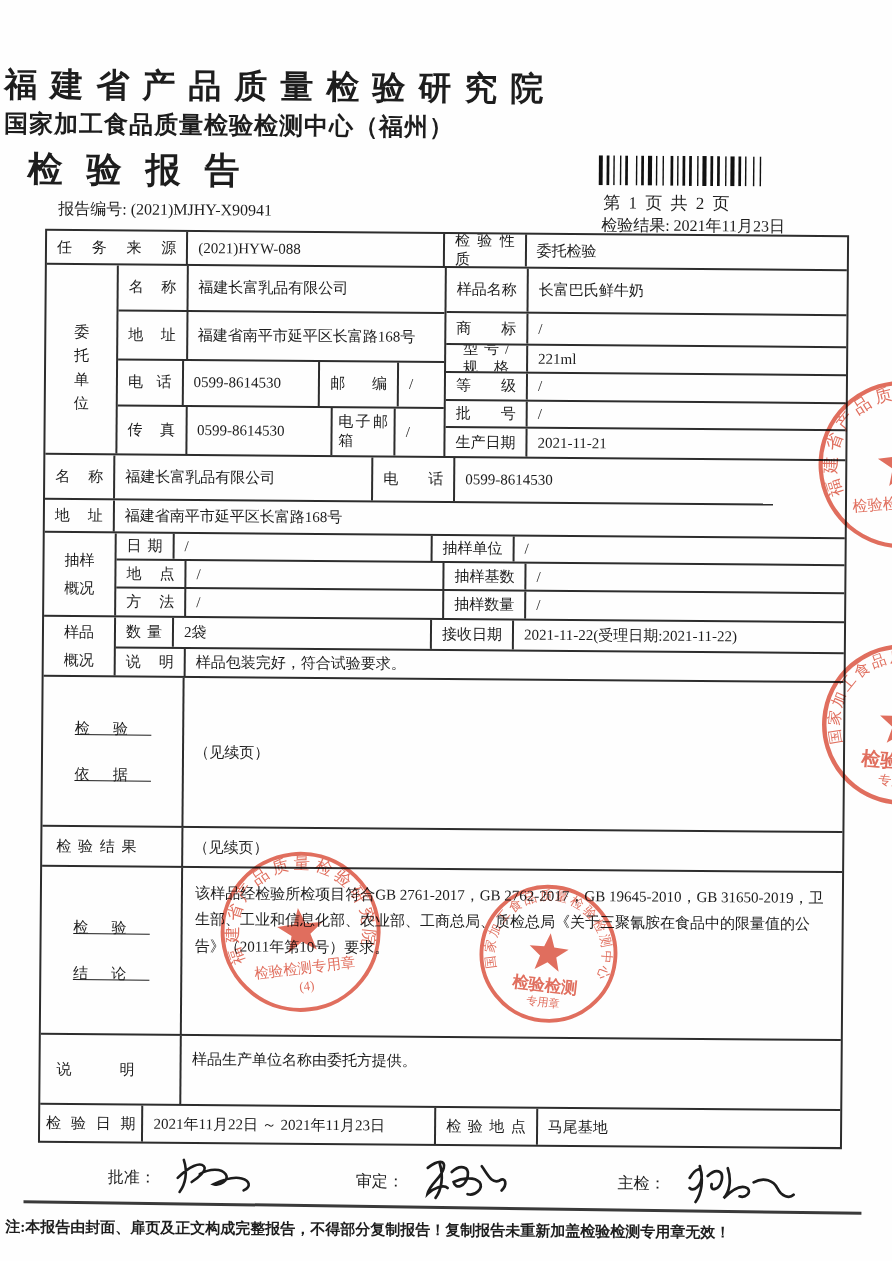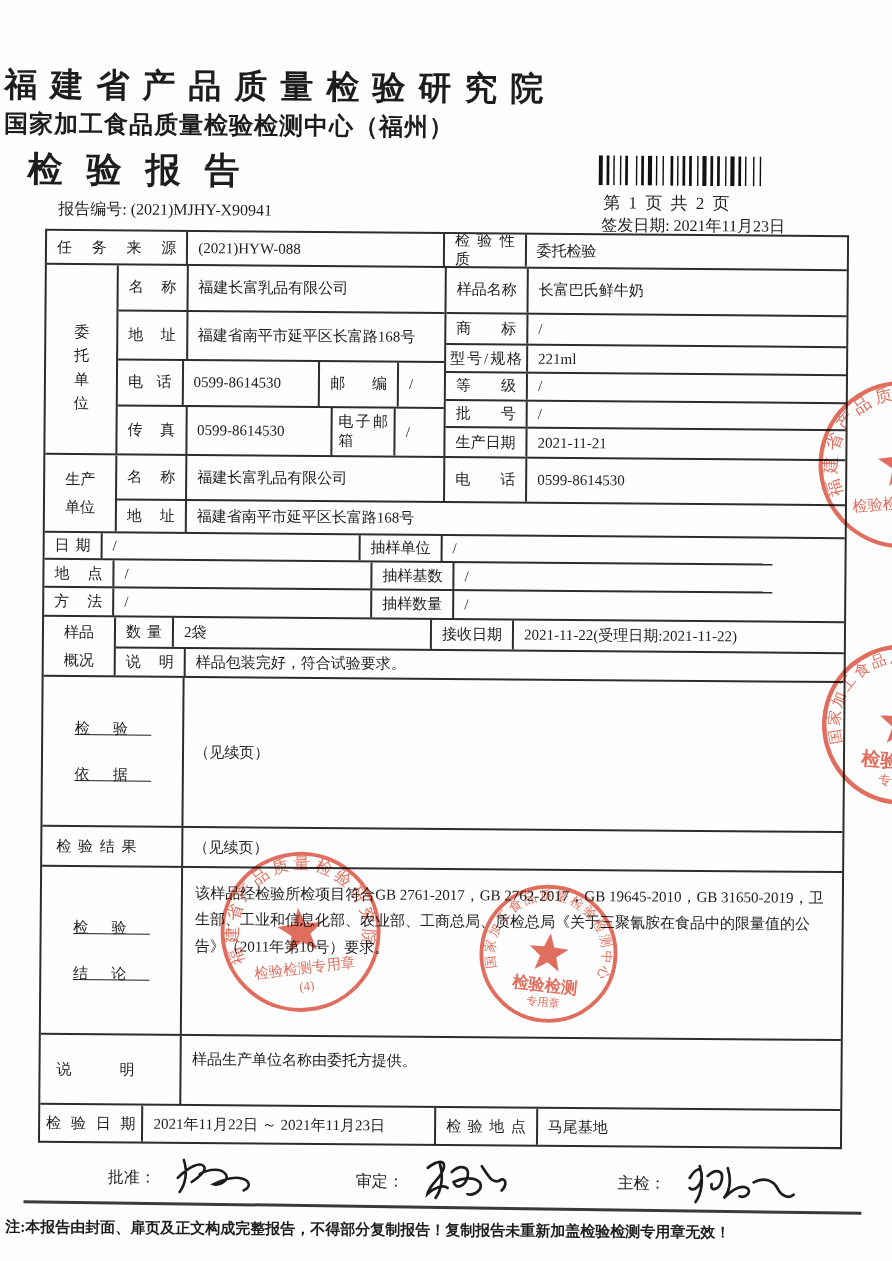--- a/index.html
+++ b/index.html
@@ -83,21 +83,21 @@
         <rect x="154.4" y="0" width="1.4" height="30"></rect>
         <rect x="161.1" y="0" width="1.4" height="30"></rect>
       </svg>
 
   <div class="pageinfo">第 1 页  共 2 页</div>
   <div class="repno">
     <span>报告编号:</span>
     <span>(2021)MJHY-X90941</span>
   </div>
   <div class="issue">
-    <span>签发日期:</span>
+    <span>检验结果:</span>
     <span>2021年11月23日</span>
   </div>
 
   <div class="tbl">
 
     <div class="band" style="height:34px">
       <div class="cell" style="width:142px">
             <span class="lbl">任务来源</span>
           </div>
       <div class="cell" style="width:258px">
@@ -173,21 +173,21 @@
         <div class="row" style="height:32px">
           <div class="cell" style="width:82px">
                 <span class="lbl">商标</span>
               </div>
           <div class="cell last" style="width:318px">
                 <span class="val">/</span>
               </div>
         </div>
         <div class="row" style="height:28px">
           <div class="cell" style="width:82px">
-                <span class="lbl" style="padding:0 4px">型号/规格</span>
+                <span class="lbl" style="padding:0 17px">型号/规格</span>
               </div>
           <div class="cell last" style="width:318px">
                 <span class="val">221ml</span>
               </div>
         </div>
         <div class="row" style="height:28px">
           <div class="cell" style="width:82px">
                 <span class="lbl">等级</span>
               </div>
           <div class="cell last" style="width:318px">
@@ -207,23 +207,20 @@
                 <span class="lbl">生产日期</span>
               </div>
           <div class="cell last" style="width:318px">
                 <span class="val">2021-11-21</span>
               </div>
         </div>
       </div>
     </div>
 
     <div class="band" style="height:78px">
-      <div class="cell" style="width:72px">
-            <span class="lbl2x2">生产单位</span>
-          </div>
       <div class="vstack" style="width:728px">
         <div class="row" style="height:46px">
           <div class="cell" style="width:70px">
                 <span class="lbl">名称</span>
               </div>
           <div class="cell" style="width:258px">
                 <span class="val">福建长富乳品有限公司</span>
               </div>
           <div class="cell" style="width:82px">
                 <span class="lbl">电话</span>
@@ -237,20 +234,23 @@
                 <span class="lbl">地址</span>
               </div>
           <div class="cell last" style="width:658px">
                 <span class="val">福建省南平市延平区长富路168号</span>
               </div>
         </div>
       </div>
     </div>
 
     <div class="band" style="height:84px">
+      <div class="cell" style="width:72px">
+            <span class="lbl2x2">抽样概况</span>
+          </div>
       <div class="vstack" style="width:728px">
         <div class="row" style="height:28px">
           <div class="cell" style="width:58px">
                 <span class="lbl">日期</span>
               </div>
           <div class="cell" style="width:258px">
                 <span class="val">/</span>
               </div>
           <div class="cell" style="width:82px">
                 <span class="lbl">抽样单位</span>

